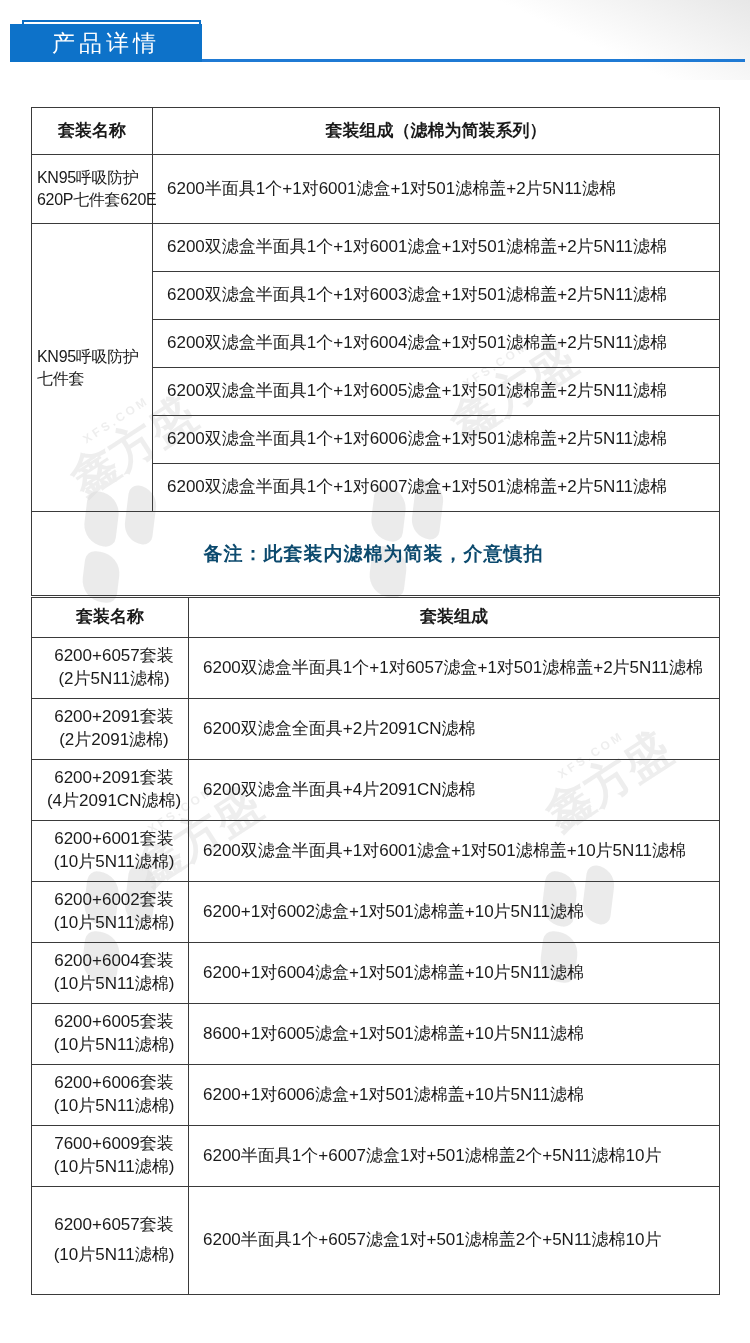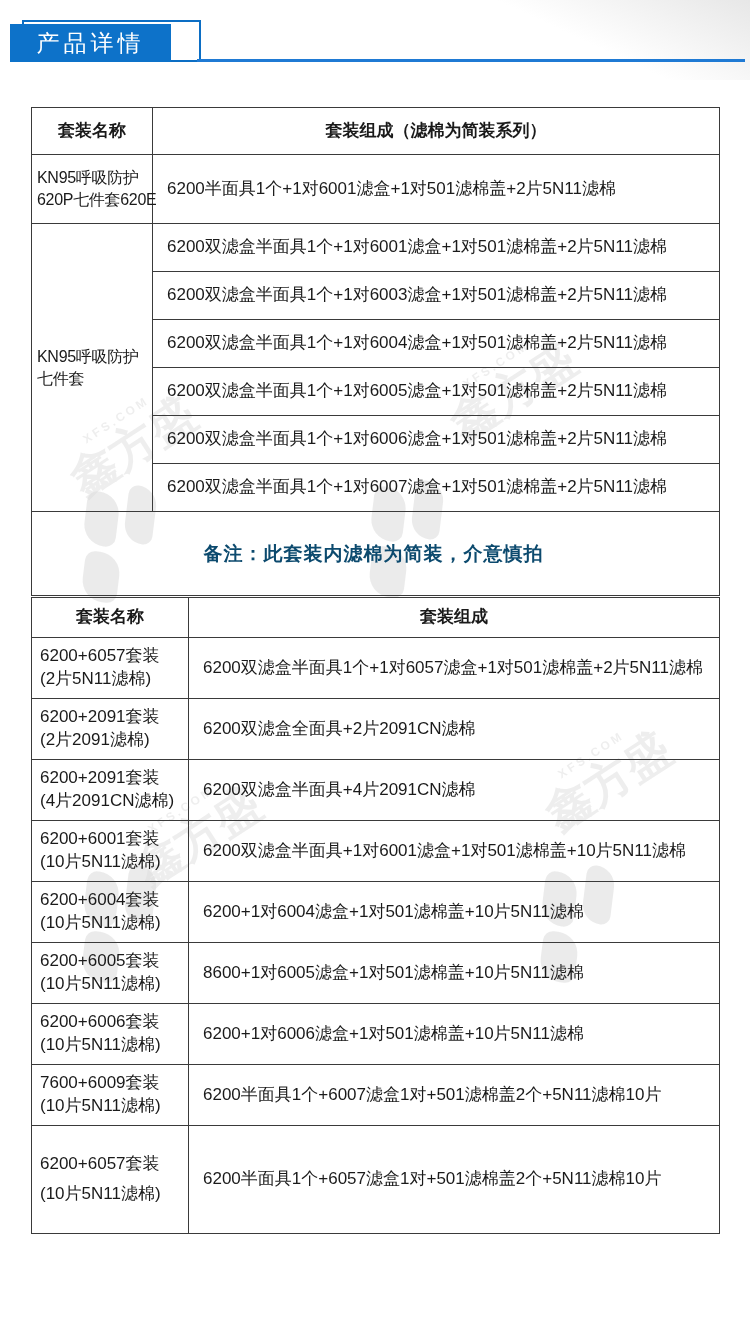--- a/index.html
+++ b/index.html
@@ -17,21 +17,21 @@
   .wm-tiles{position:absolute;width:80px;height:112px;z-index:1;opacity:.55;}
   .wm-tiles i{position:absolute;background:#dcdcdc;display:block;
     border-radius:10px 22px 10px 22px;transform:rotate(7deg);}
   .wm-tiles .t1{left:0;top:0;width:33px;height:54px;}
   .wm-tiles .t2{left:41px;top:-6px;width:29px;height:58px;}
   .wm-tiles .t3{left:-2px;top:60px;width:36px;height:50px;}
 
   
   .tab-outline{position:absolute;left:22px;top:20px;width:175px;height:38px;
     border:2px solid #0c6ec4;z-index:2;}
-  .tab-fill{position:absolute;left:10px;top:24px;width:161px;height:38px;background:#0d72c9;
+  .tab-fill{position:absolute;left:10px;top:24px;width:192px;height:38px;background:#0d72c9;
     color:#fff;display:flex;align-items:center;justify-content:center;
     font-size:23px;letter-spacing:4px;z-index:3;}
   .tab-line{position:absolute;left:197px;top:59px;width:548px;height:3px;background:#1f7ad4;z-index:2;}
 
   
   table{border-collapse:collapse;table-layout:fixed;position:absolute;z-index:2;background:transparent;padding-left:24px;}
   td{border:1px solid #3a3a3a;vertical-align:middle;font-size:17px;line-height:1.35;
      padding:2px 4px 2px 14px;word-break:break-all;}
   td.name{padding-left:5px;padding-right:0;white-space:nowrap;overflow:visible;}
   tr.th td{text-align:center;font-weight:bold;padding-left:4px;}
@@ -41,21 +41,21 @@
   #table1 tr.r620p td{height:64px;}
   #table1 tr.rg td{height:43px;margin-left:23px;}
   #table1 tr.note-row td{height:79px;text-align:center;color:#0c4a6e;font-weight:bold;
       font-size:19px;letter-spacing:1px;padding-left:0;}
   #table1 td.name{font-size:16px;letter-spacing:-0.3px;}
 
   #table2{left:31px;top:597px;width:689px;}
   #table2 tr.th td{height:35px;}
   #table2 tr.rr td{height:56px;}
   #table2 tr.rlast td{height:103px;}
-  #table2 td.name{padding-left:8px;font-size:17px;}
+  #table2 td.name{padding-left:8px;font-size:17px;text-align:center;}
   #table2 tr.rlast td.name div{margin:7px 0;}
 </style>
 </head>
 <body>
 
 <div id="stage">
 
   <div class="bg-grad"></div>
 
   <div class="wm-text" style="left:60px;top:410px;">
@@ -179,20 +179,27 @@
     </tr>
     <tr class="rr">
       <td class="name">
         <div>6200+6001套装</div>
         <div>(10片5N11滤棉)</div>
       </td>
       <td>6200双滤盒半面具+1对6001滤盒+1对501滤棉盖+10片5N11滤棉</td>
     </tr>
     <tr class="rr">
       <td class="name">
+        <div>6200+6002套装</div>
+        <div>(10片5N11滤棉)</div>
+      </td>
+      <td>6200+1对6002滤盒+1对501滤棉盖+10片5N11滤棉</td>
+    </tr>
+    <tr class="rr">
+      <td class="name">
         <div>6200+6004套装</div>
         <div>(10片5N11滤棉)</div>
       </td>
       <td>6200+1对6004滤盒+1对501滤棉盖+10片5N11滤棉</td>
     </tr>
     <tr class="rr">
       <td class="name">
         <div>6200+6005套装</div>
         <div>(10片5N11滤棉)</div>
       </td>

